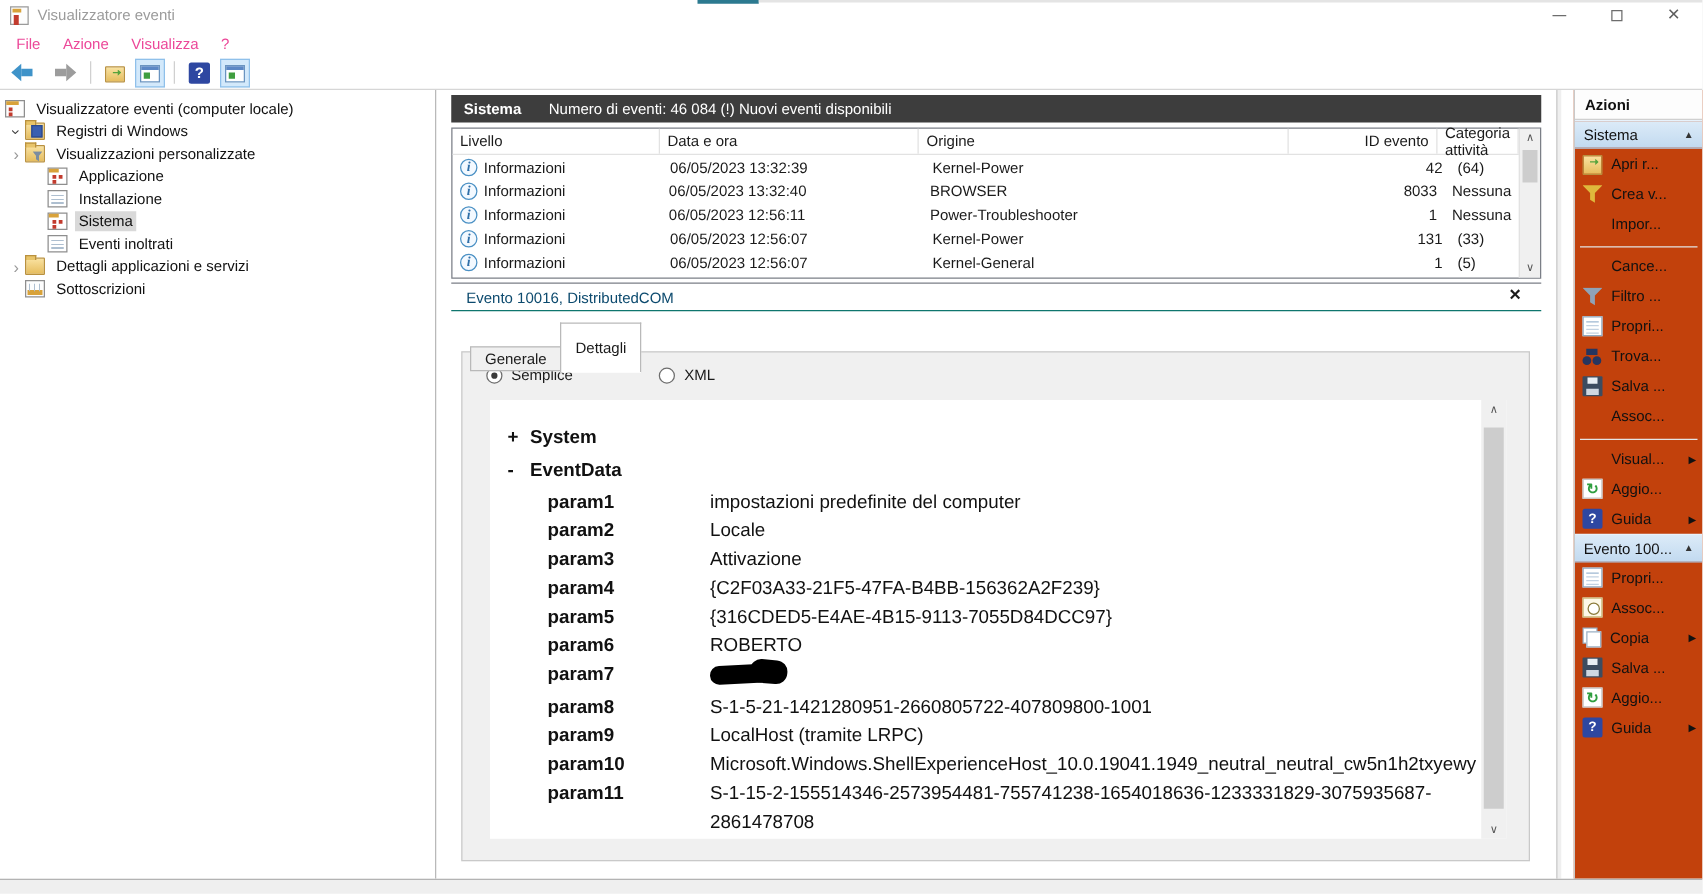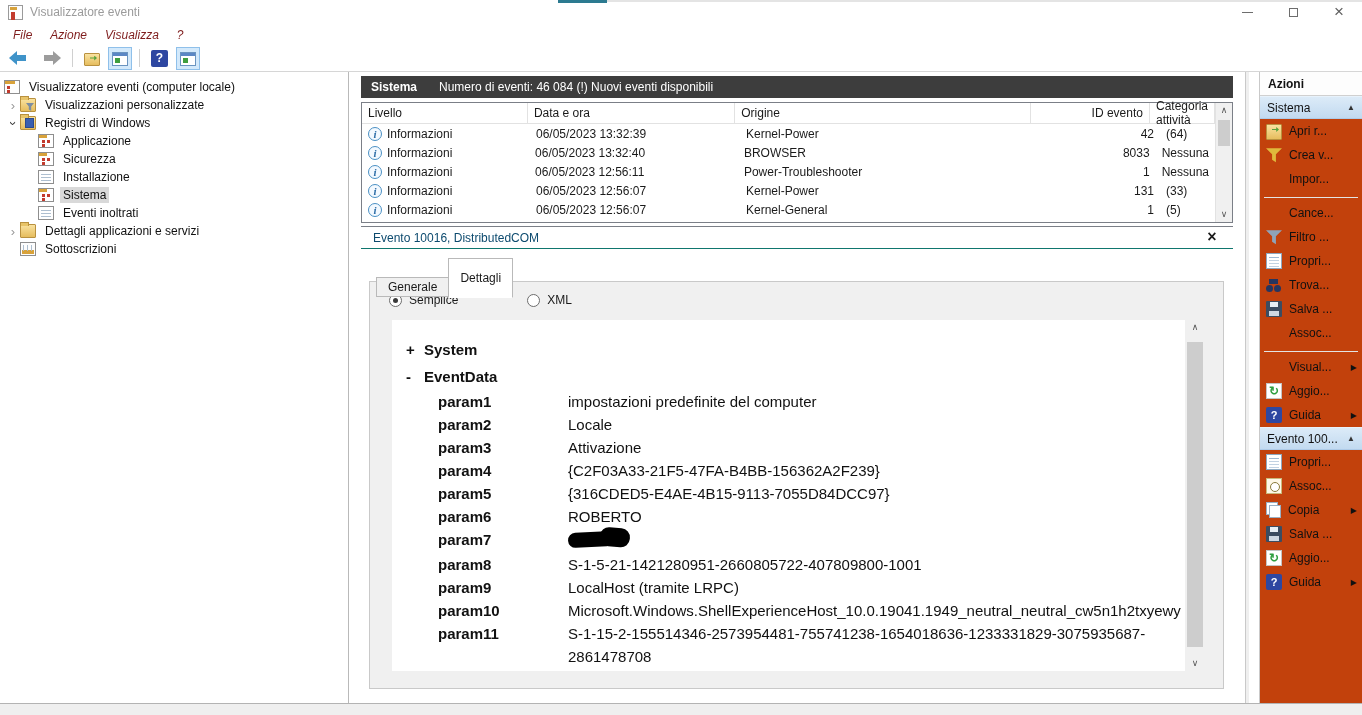--- a/index.html
+++ b/index.html
@@ -21,21 +21,21 @@
   .win-title { font-size:12px; color:#9b9b9b; }
   .win-controls { position:absolute; right:0; top:0; height:24px; display:flex; }
   .win-btn { width:46px; height:24px; display:flex; align-items:center; justify-content:center; color:#6d6d6d; }
   .glyph-min { width:11px; height:1px; background:#6d6d6d; }
   .glyph-restore { width:9px; height:9px; border:1px solid #6d6d6d; position:relative; background:#fff; }
   .glyph-restore::before { content:""; position:absolute; left:2px; top:-4px; width:9px; height:9px; border:1px solid #6d6d6d; z-index:-1; }
   .glyph-close::before { content:"\00D7"; font-size:17px; color:#5f5f5f; }
 
   
   .menubar { position:absolute; top:24px; left:0; right:0; height:21px; display:flex; align-items:center; padding-left:4px; background:#fff; }
-  .menu-item { font-size:12px; color:#7f1d1d; padding:2px 9px;font-style:italic; }
+  .menu-item { font-size:12px; color:#ec4899; padding:2px 9px; }
 
   
   .toolbar { position:absolute; top:45px; left:0; right:0; height:27px; display:flex; align-items:center;
              gap:4px; padding-left:5px; background:#fff; border-bottom:1px solid #d6d6d6; }
   .tb-sep { width:1px; height:18px; background:#d0d0d0; margin:0 3px; }
   .i-back, .i-fwd { position:relative; width:20px; height:14px; }
   .i-back::before { content:""; position:absolute; left:0; top:0; border:7px solid transparent; border-right:8px solid #3f93c9; border-left:none; }
   .i-back::after  { content:""; position:absolute; left:8px; top:4px; width:9px; height:6px; background:#3f93c9; }
   .i-fwd::before  { content:""; position:absolute; right:0; top:0; border:7px solid transparent; border-left:8px solid #9c9c9c; border-right:none; }
   .i-fwd::after   { content:""; position:absolute; right:8px; top:4px; width:9px; height:6px; background:#9c9c9c; }
@@ -224,36 +224,32 @@
   </div>
 
   <div class="main">
 
     <div class="tree-pane">
       <div class="tree-row ind0">
         <span class="t-ico t-eventviewer"></span>
         <span class="t-label">Visualizzatore eventi (computer locale)</span>
       </div>
       <div class="tree-row ind1">
+        <span class="exp expanded"></span>
+        <span class="t-ico t-folder t-folderlog"></span>
+        <span class="t-label">Registri di Windows</span>
+      </div>
+      <div class="tree-row ind1">
         <span class="exp collapsed"></span>
         <span class="t-ico t-folder t-folderfilter"></span>
         <span class="t-label">Visualizzazioni personalizzate</span>
       </div>
-      <div class="tree-row ind1">
-        <span class="exp expanded"></span>
-        <span class="t-ico t-folder t-folderlog"></span>
-        <span class="t-label">Registri di Windows</span>
-      </div>
       <div class="tree-row ind2">
         <span class="t-ico t-eventlog"></span>
         <span class="t-label">Applicazione</span>
-      </div>
-      <div class="tree-row ind2">
-        <span class="t-ico t-eventlog"></span>
-        <span class="t-label">Sicurezza</span>
       </div>
       <div class="tree-row ind2">
         <span class="t-ico t-plainlog"></span>
         <span class="t-label">Installazione</span>
       </div>
       <div class="tree-row ind2 selected">
         <span class="t-ico t-eventlog"></span>
         <span class="t-label">Sistema</span>
       </div>
       <div class="tree-row ind2">

